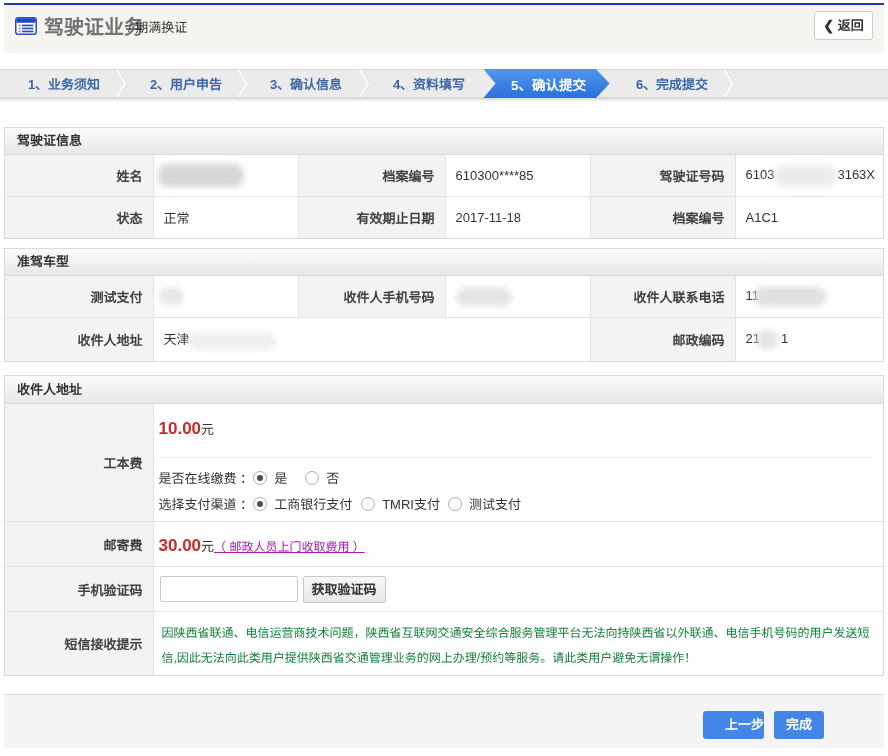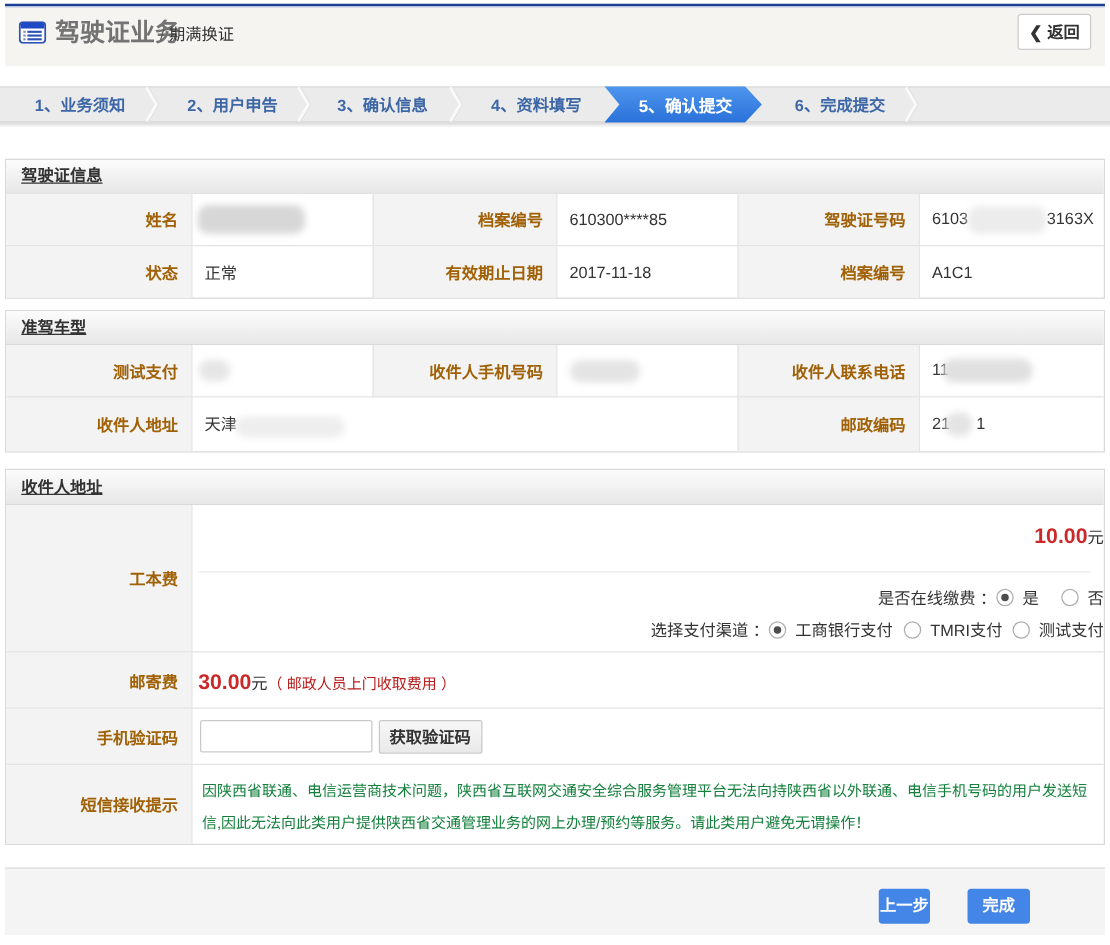--- a/index.html
+++ b/index.html
@@ -11,43 +11,43 @@
 .htitle{position:absolute;left:40px;top:0;line-height:43px;font-size:20px;font-weight:bold;color:#737373;}
 .hsub{position:absolute;left:124px;top:0;line-height:43px;font-size:13px;color:#555;}
 .hsub b{font-weight:normal;color:#333;}
 .back{position:absolute;right:11px;top:5px;width:57px;height:27px;line-height:27px;text-align:center;background:#fff;border:1px solid #ccc;border-radius:3px;font-size:13px;font-weight:bold;color:#333;}
 .stepbar{display:block;margin-top:16px;}
 .wrap{margin:0 4px;}
 .box{border:1px solid #d9d9d9;background:#fff;}
 .box1{margin-top:25px;}
 .box2{margin-top:9px;}
 .box3{margin-top:13px;}
-.bt{height:26px;line-height:26px;border-bottom:1px solid #d9d9d9;background:linear-gradient(#fcfcfc,#e7e7e7);font-weight:bold;font-size:13px;color:#333;padding-left:12px;text-decoration:underline;}
+.bt{height:26px;line-height:26px;border-bottom:1px solid #d9d9d9;background:linear-gradient(#fcfcfc,#e7e7e7);font-weight:bold;font-size:13px;color:#333;padding-left:12px;}
 table{width:100%;border-collapse:collapse;table-layout:fixed;font-size:13px;}
 td{height:41px;border-bottom:1px solid #e4e4e4;border-right:1px solid #e4e4e4;padding:0;}
 td:last-child{border-right:none;}
 tr:last-child td{border-bottom:none;}
-td.l{background:#f3f3f3;text-align:right;padding-right:10px;font-weight:bold;color:#a16207;}
+td.l{background:#f3f3f3;text-align:right;padding-right:10px;font-weight:bold;color:#404040;}
 td.v{padding-left:10px;color:#333;}
 .blur{display:inline-block;border-radius:9px;filter:blur(3px);vertical-align:middle;}
 
 .fee td{height:auto;}
 .cellpad{padding:0 0 0 4px;}
 .amt{color:#cb2929;font-weight:bold;font-size:17px;}
 .yuan{color:#333;font-size:13px;font-weight:normal;}
-.note{color:#b91c1c;font-size:12px;}
+.note{color:#a21caf;font-size:12px;text-decoration:underline;}
 .radio{display:inline-block;width:12px;height:12px;border:1px solid #aeaeae;border-radius:50%;background:#fff;vertical-align:-2px;position:relative;}
 .radio.on:after{content:"";position:absolute;left:3px;top:3px;width:6px;height:6px;border-radius:50%;background:#4c4c4c;}
 .vline{border-top:1px solid #ececec;}
 .inp{display:inline-block;width:136px;height:24px;border:1px solid #c9c9c9;border-radius:2px;background:#fff;vertical-align:middle;}
 .getbtn{display:inline-block;height:25px;line-height:25px;padding:0 8px;background:linear-gradient(#f7f7f7,#e9e9e9);border:1px solid #c9c9c9;border-radius:2px;font-size:13px;font-weight:bold;color:#333;vertical-align:middle;margin-left:5px;}
 .smstip{color:#15803d;font-size:12px;line-height:25px;padding:9px 10px 4px 8px;}
 .footer{margin:18px 4px 0 4px;height:53px;background:#f4f4f4;border-top:1px solid #dcdcdc;position:relative;}
 .btn{position:absolute;top:16px;height:28px;line-height:28px;text-align:center;background:#4486e8;color:#fff;font-size:13px;font-weight:bold;border-radius:3px;}
-.btn1{left:699px;width:41px;}
+.btn1{left:699px;width:61px;text-align:right;}
 .btn2{left:770px;width:50px;}
 </style>
 </head>
 <body>
 <div class="topline"></div>
 <div class="header">
   <svg class="hicon" width="22" height="18" viewBox="0 0 22 18">
     <rect x="0.75" y="0.75" width="20.5" height="16.5" rx="2.6" fill="#fff" stroke="#2b51b4" stroke-width="1.5"></rect>
     <path d="M1.5 5.8 v-2.6 a2 2 0 0 1 2 -2 h15 a2 2 0 0 1 2 2 v2.6 z" fill="#1d49c4"></path>
     <rect x="3.6" y="7.6" width="2" height="1.7" fill="#8a93ad"></rect>
@@ -160,21 +160,21 @@
   <div class="box box3">
     <div class="bt" style="height:27px;line-height:27px;">收件人地址</div>
     <table class="fee">
       <colgroup>
           <col style="width:148px">
           <col>
         </colgroup>
       <tbody>
           <tr>
         <td class="l" style="height:117px;">工本费</td>
-        <td class="v cellpad" style="vertical-align:top;padding-left:5px;text-align:right;">
+        <td class="v cellpad" style="vertical-align:top;padding-left:5px;">
           <div style="padding-top:15px;height:20px;line-height:20px;"><span class="amt">10.00</span><span class="yuan">元</span></div>
           <div class="vline" style="margin:18px 10px 0 0;"></div>
           <div style="margin-top:12px;height:17px;line-height:17px;font-size:13px;color:#333;">是否在线缴费 ：<span class="radio on" style="margin-left:0;"></span><span style="margin-left:7px;">是</span><span class="radio" style="margin-left:18px;"></span><span style="margin-left:7px;">否</span></div>
           <div style="margin-top:9px;height:17px;line-height:17px;font-size:13px;color:#333;">选择支付渠道 ：<span class="radio on" style="margin-left:0;"></span><span style="margin-left:7px;">工商银行支付</span><span class="radio" style="margin-left:9px;"></span><span style="margin-left:7px;">TMRI支付</span><span class="radio" style="margin-left:8px;"></span><span style="margin-left:7px;">测试支付</span></div>
         </td>
       </tr>
       <tr>
         <td class="l" style="height:44px;">邮寄费</td>
         <td class="v cellpad" style="vertical-align:top;padding-left:5px;">
               <div style="padding-top:14px;"><span class="amt">30.00</span><span class="yuan">元</span><span class="note">（ 邮政人员上门收取费用 ）</span></div>

